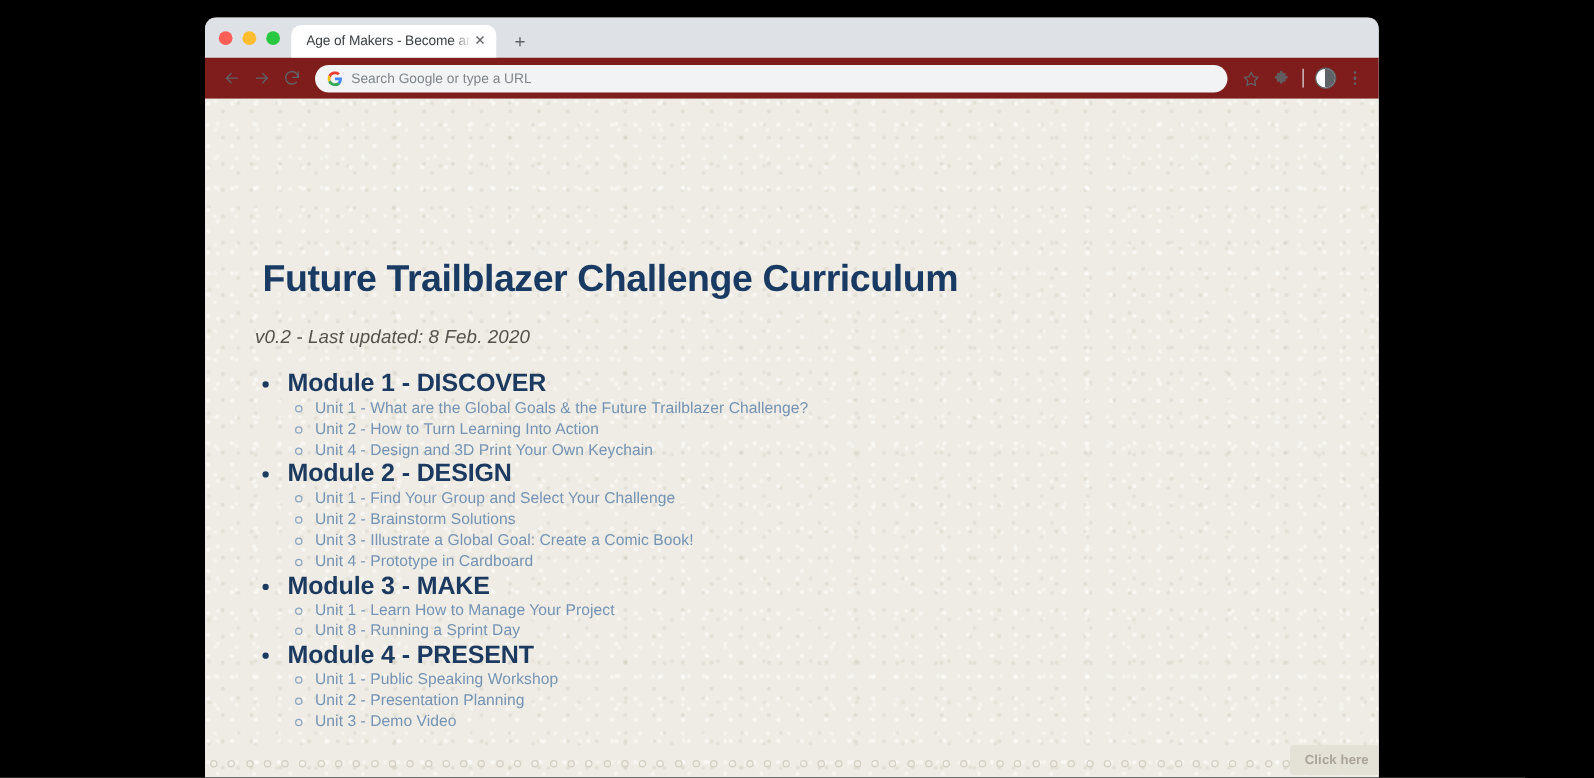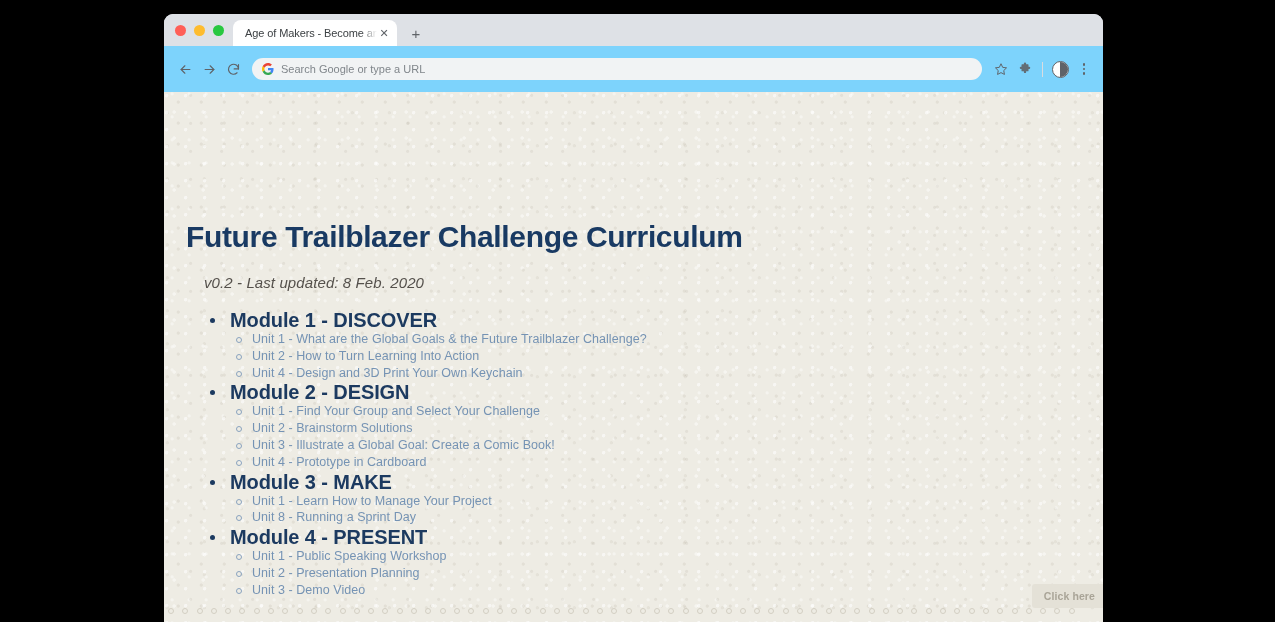--- a/index.html
+++ b/index.html
@@ -95,22 +95,22 @@
     margin-left: 6px;
     display: flex; align-items: center; justify-content: center;
     color: #5f6368;
     font-size: 15px;
     line-height: 1;
     font-weight: 400;
   }
 
   
   .toolbar {
-    height: 46px;
-    background: #7dd3fc;
+    height: 33px;
+    background: #7f1d1d;
     display: flex;
     align-items: center;
     padding: 0 8px 0 10px;
     gap: 2px;
     flex: 0 0 auto;
   }
   .nav-btn {
     width: 22px; height: 22px;
     display: flex; align-items: center; justify-content: center;
     color: #5f6368;
@@ -193,21 +193,21 @@
   }
 
   .page-inner {
     position: absolute;
     inset: 0;
     padding-left: 34px;
   }
 
   .doc-title {
     position: absolute;
-    left: 22px;
+    left: 46px;
     top: 128px;
     font-size: 30px;
     font-weight: 700;
     color: #193a63;
     letter-spacing: -0.35px;
   }
 
   .doc-subtitle {
     position: absolute;
     left: 40px;
@@ -283,21 +283,21 @@
     width: 6px; height: 6px;
     border-radius: 50%;
     border: 1px solid #d3cfc3;
     flex: 0 0 auto;
   }
 
   
   .click-chip {
     position: absolute;
     right: -6px;
-    bottom: 14px;
+    bottom: 2px;
     background: #e4e1d7;
     color: #a9a497;
     font-size: 10.5px;
     font-weight: 700;
     padding: 6px 14px 6px 12px;
     border-radius: 3px;
     white-space: nowrap;
     letter-spacing: 0.1px;
   }
 </style>

